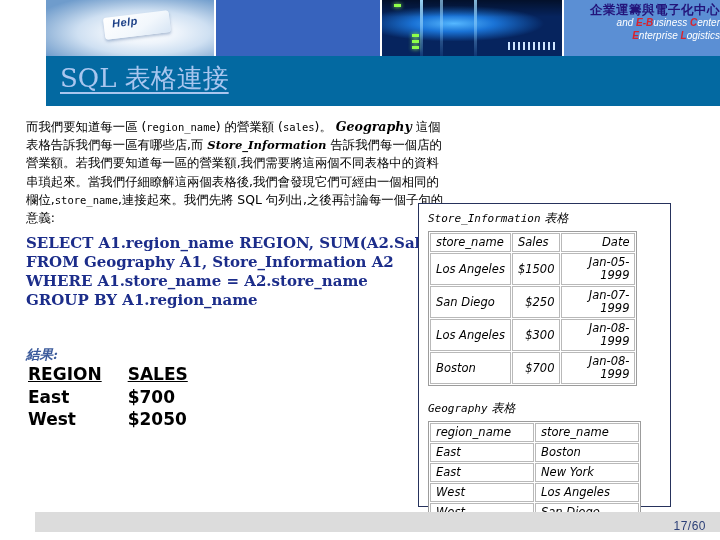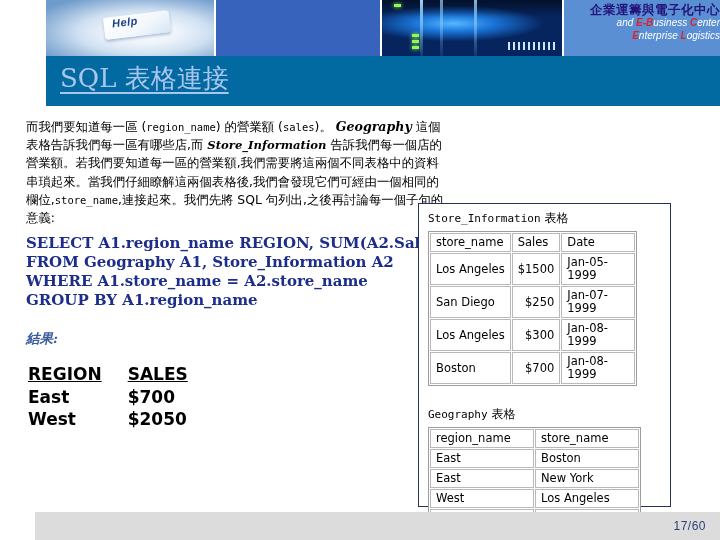--- a/index.html
+++ b/index.html
@@ -161,21 +161,21 @@
     font-family: "DejaVu Serif", serif;
     font-weight: bold;
     font-size: 15px;
     line-height: 19px;
     color: #1c2d8a;
     white-space: pre;
   }
 
   #result-label {
     position: absolute;
-    left: 26px; top: 224px;
+    left: 26px; top: 240px;
     font-family: "DejaVu Serif", serif;
     font-style: italic;
     font-weight: bold;
     font-size: 13.5px;
     color: #3b5a9b;
   }
 
   #result-table {
     position: absolute;
     left: 28px; top: 258px;
@@ -197,20 +197,21 @@
   }
 
   
   #tables-panel {
     position: absolute;
     left: 418px; top: 97px;
     width: 253px; height: 304px;
     border: 1px solid #26325c;
     background: #ffffff;
     box-sizing: border-box;
+    font-style: italic;
   }
   .panel-caption {
     font-family: "DejaVu Sans Mono", monospace;
     font-size: 11px;
     color: #000000;
     margin: 6px 0 4px 9px;
   }
   .panel-caption .cn {
     font-family: "DejaVu Sans", sans-serif;
     font-size: 12px;
@@ -228,29 +229,29 @@
     border: 1px solid #b9b9b9;
     padding: 2px 5px;
     text-align: left;
     font-weight: normal;
     vertical-align: middle;
     line-height: 13px;
   }
   #store-table { border: 1px solid #9c9c9c; }
   #store-table .col-sales { text-align: right; }
   #store-table thead td.col-sales { text-align: left; }
-  #store-table .col-date { width: 62px; }
+  #store-table .col-date { width: 62px; text-align: right; }
   #geo-table { border: 1px solid #9c9c9c; }
   #geo-table td { min-width: 92px; }
 
   
   #footer-bar {
     position: absolute;
     left: 35px; top: 512px;
-    width: 685px; height: 28px;
+    width: 685px; height: 20px;
     background: #dcdcdc;
   }
   #page-number {
     position: absolute;
     right: 14px; top: 7px;
     font-family: "Liberation Sans", sans-serif;
     font-size: 12px;
     color: #2b3f77;
     letter-spacing: .5px;
   }
@@ -359,21 +360,21 @@
           <td class="col-date">Jan-08-1999</td>
         </tr>
         <tr>
           <td>Boston</td>
           <td class="col-sales">$700</td>
           <td class="col-date">Jan-08-1999</td>
         </tr>
       </tbody>
     </table>
 
-    <div class="panel-caption" style="margin-top:20px;">
+    <div class="panel-caption" style="margin-top:14px;">
       <span>Geography</span><span class="cn"> 表格</span>
     </div>
 
     <table class="data-table" id="geo-table">
       <thead>
         <tr>
           <td>region_name</td>
           <td>store_name</td>
         </tr>
       </thead>

